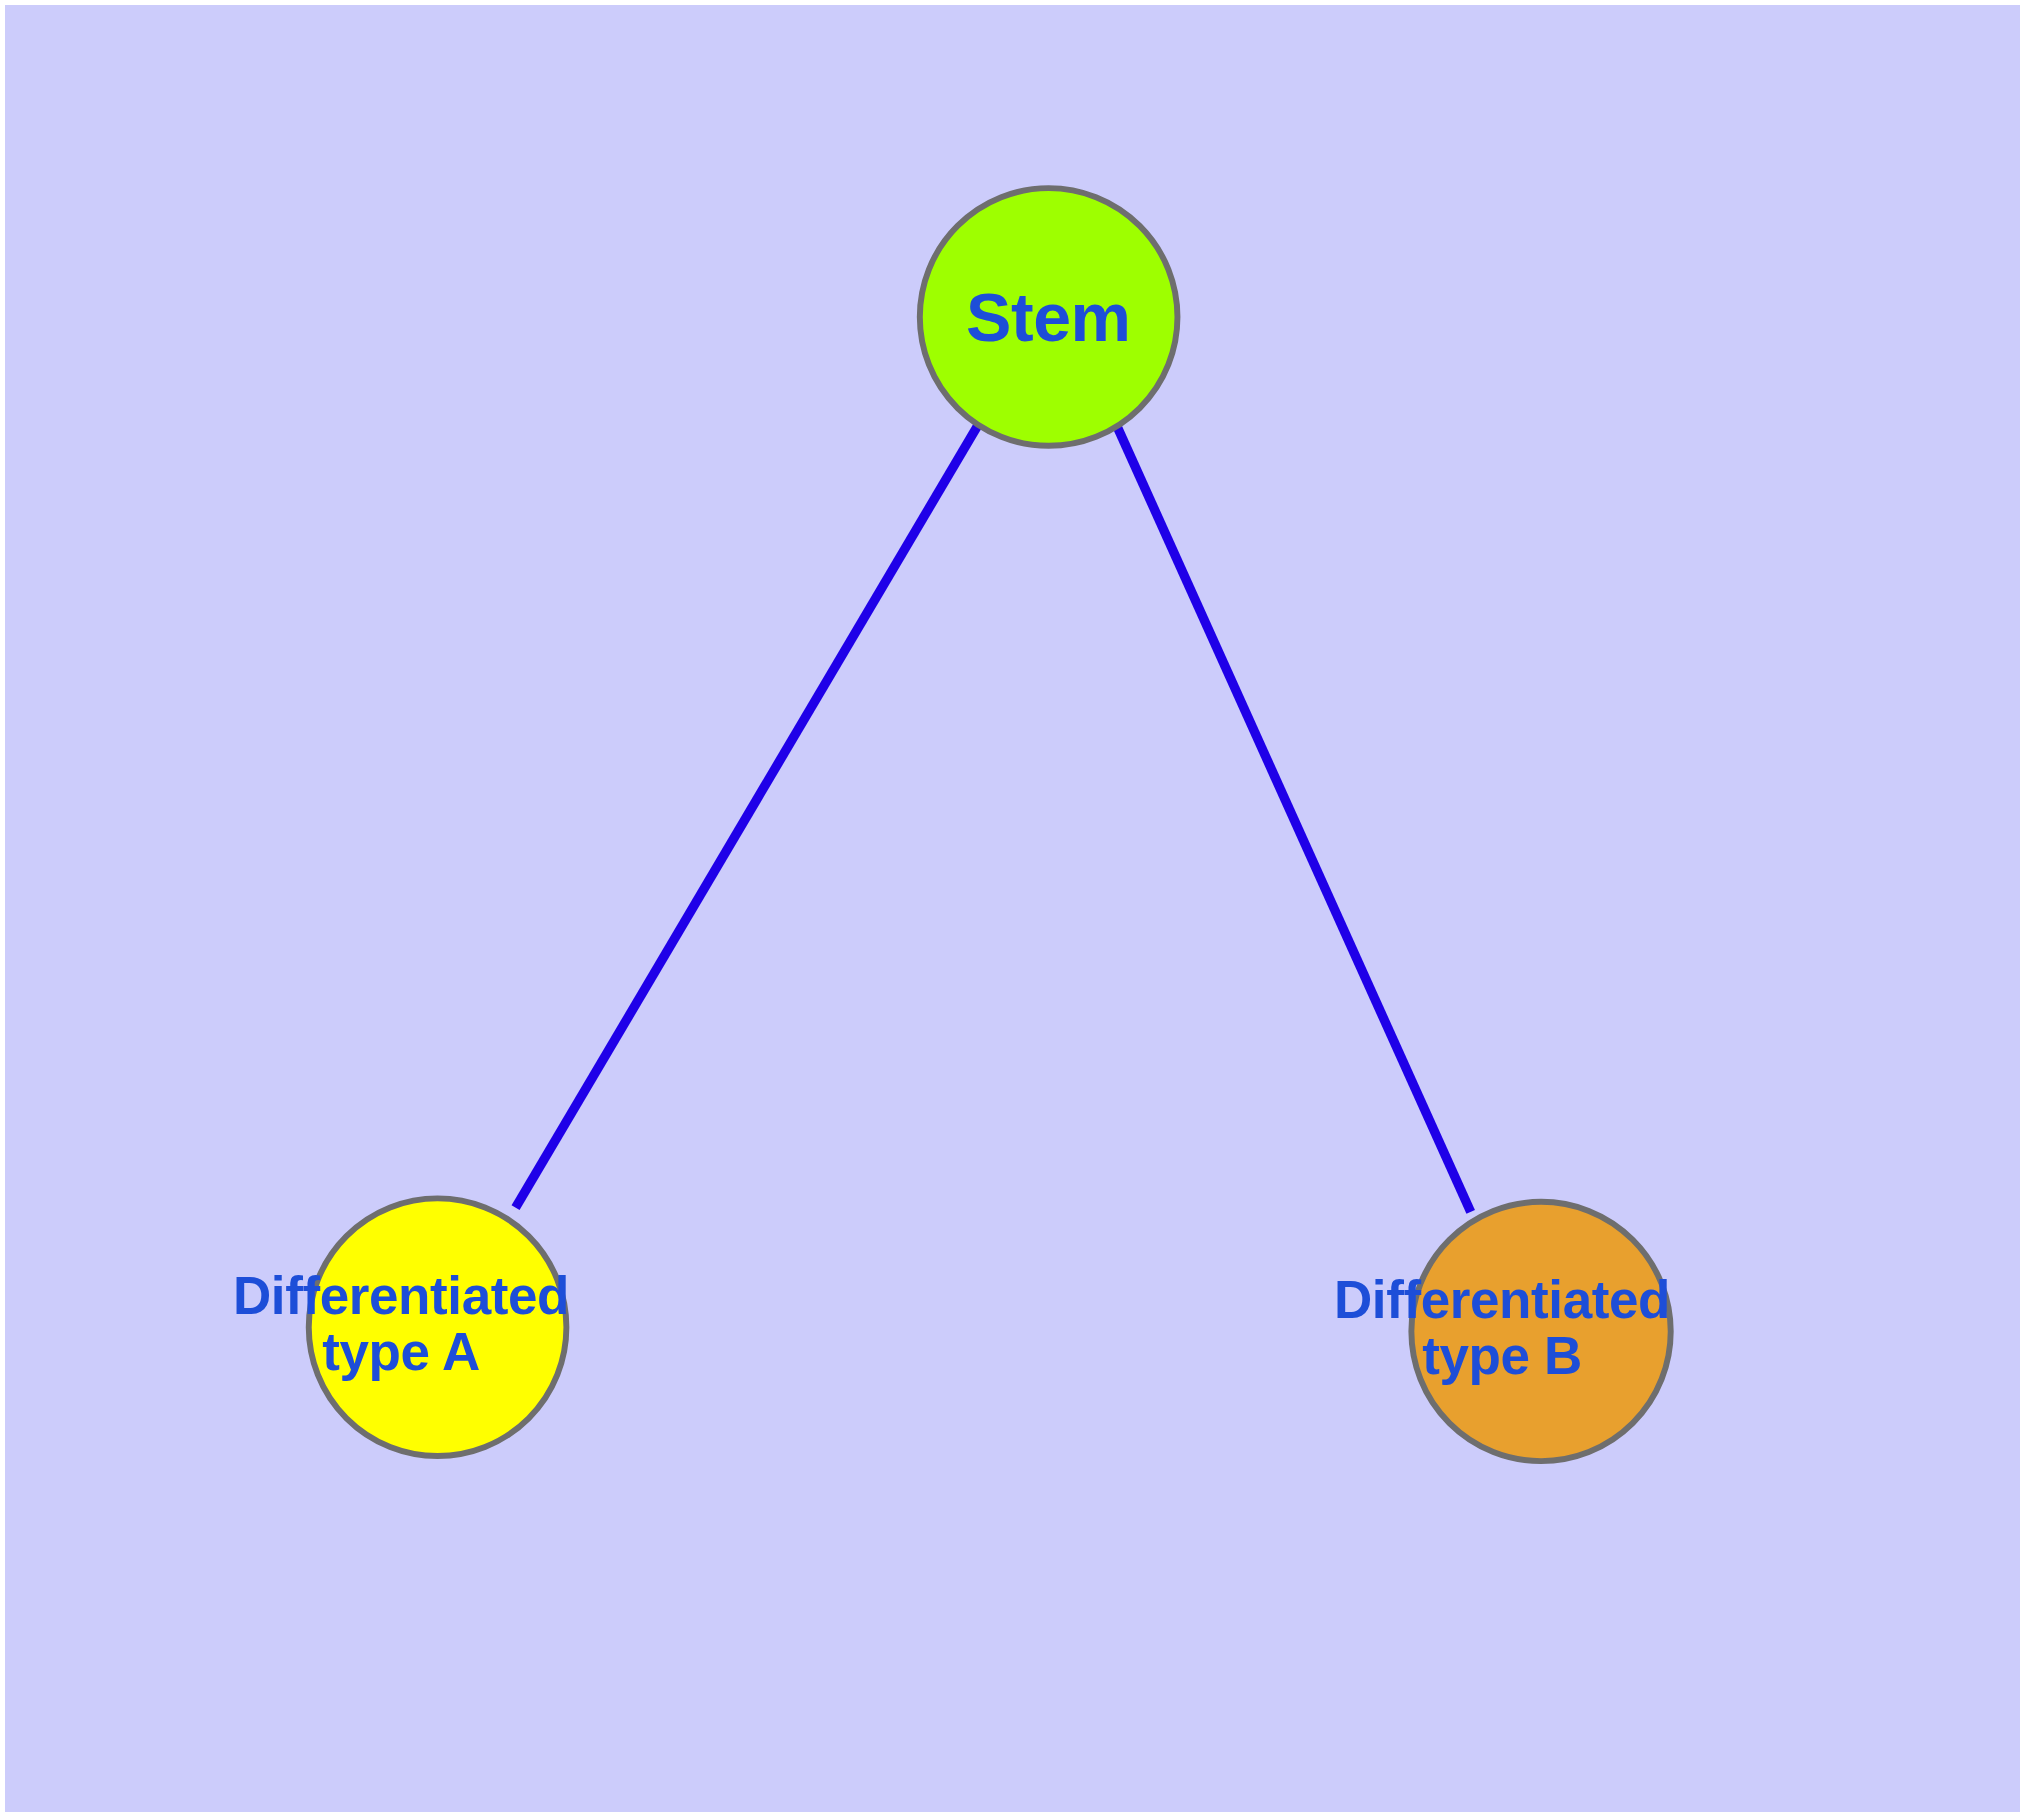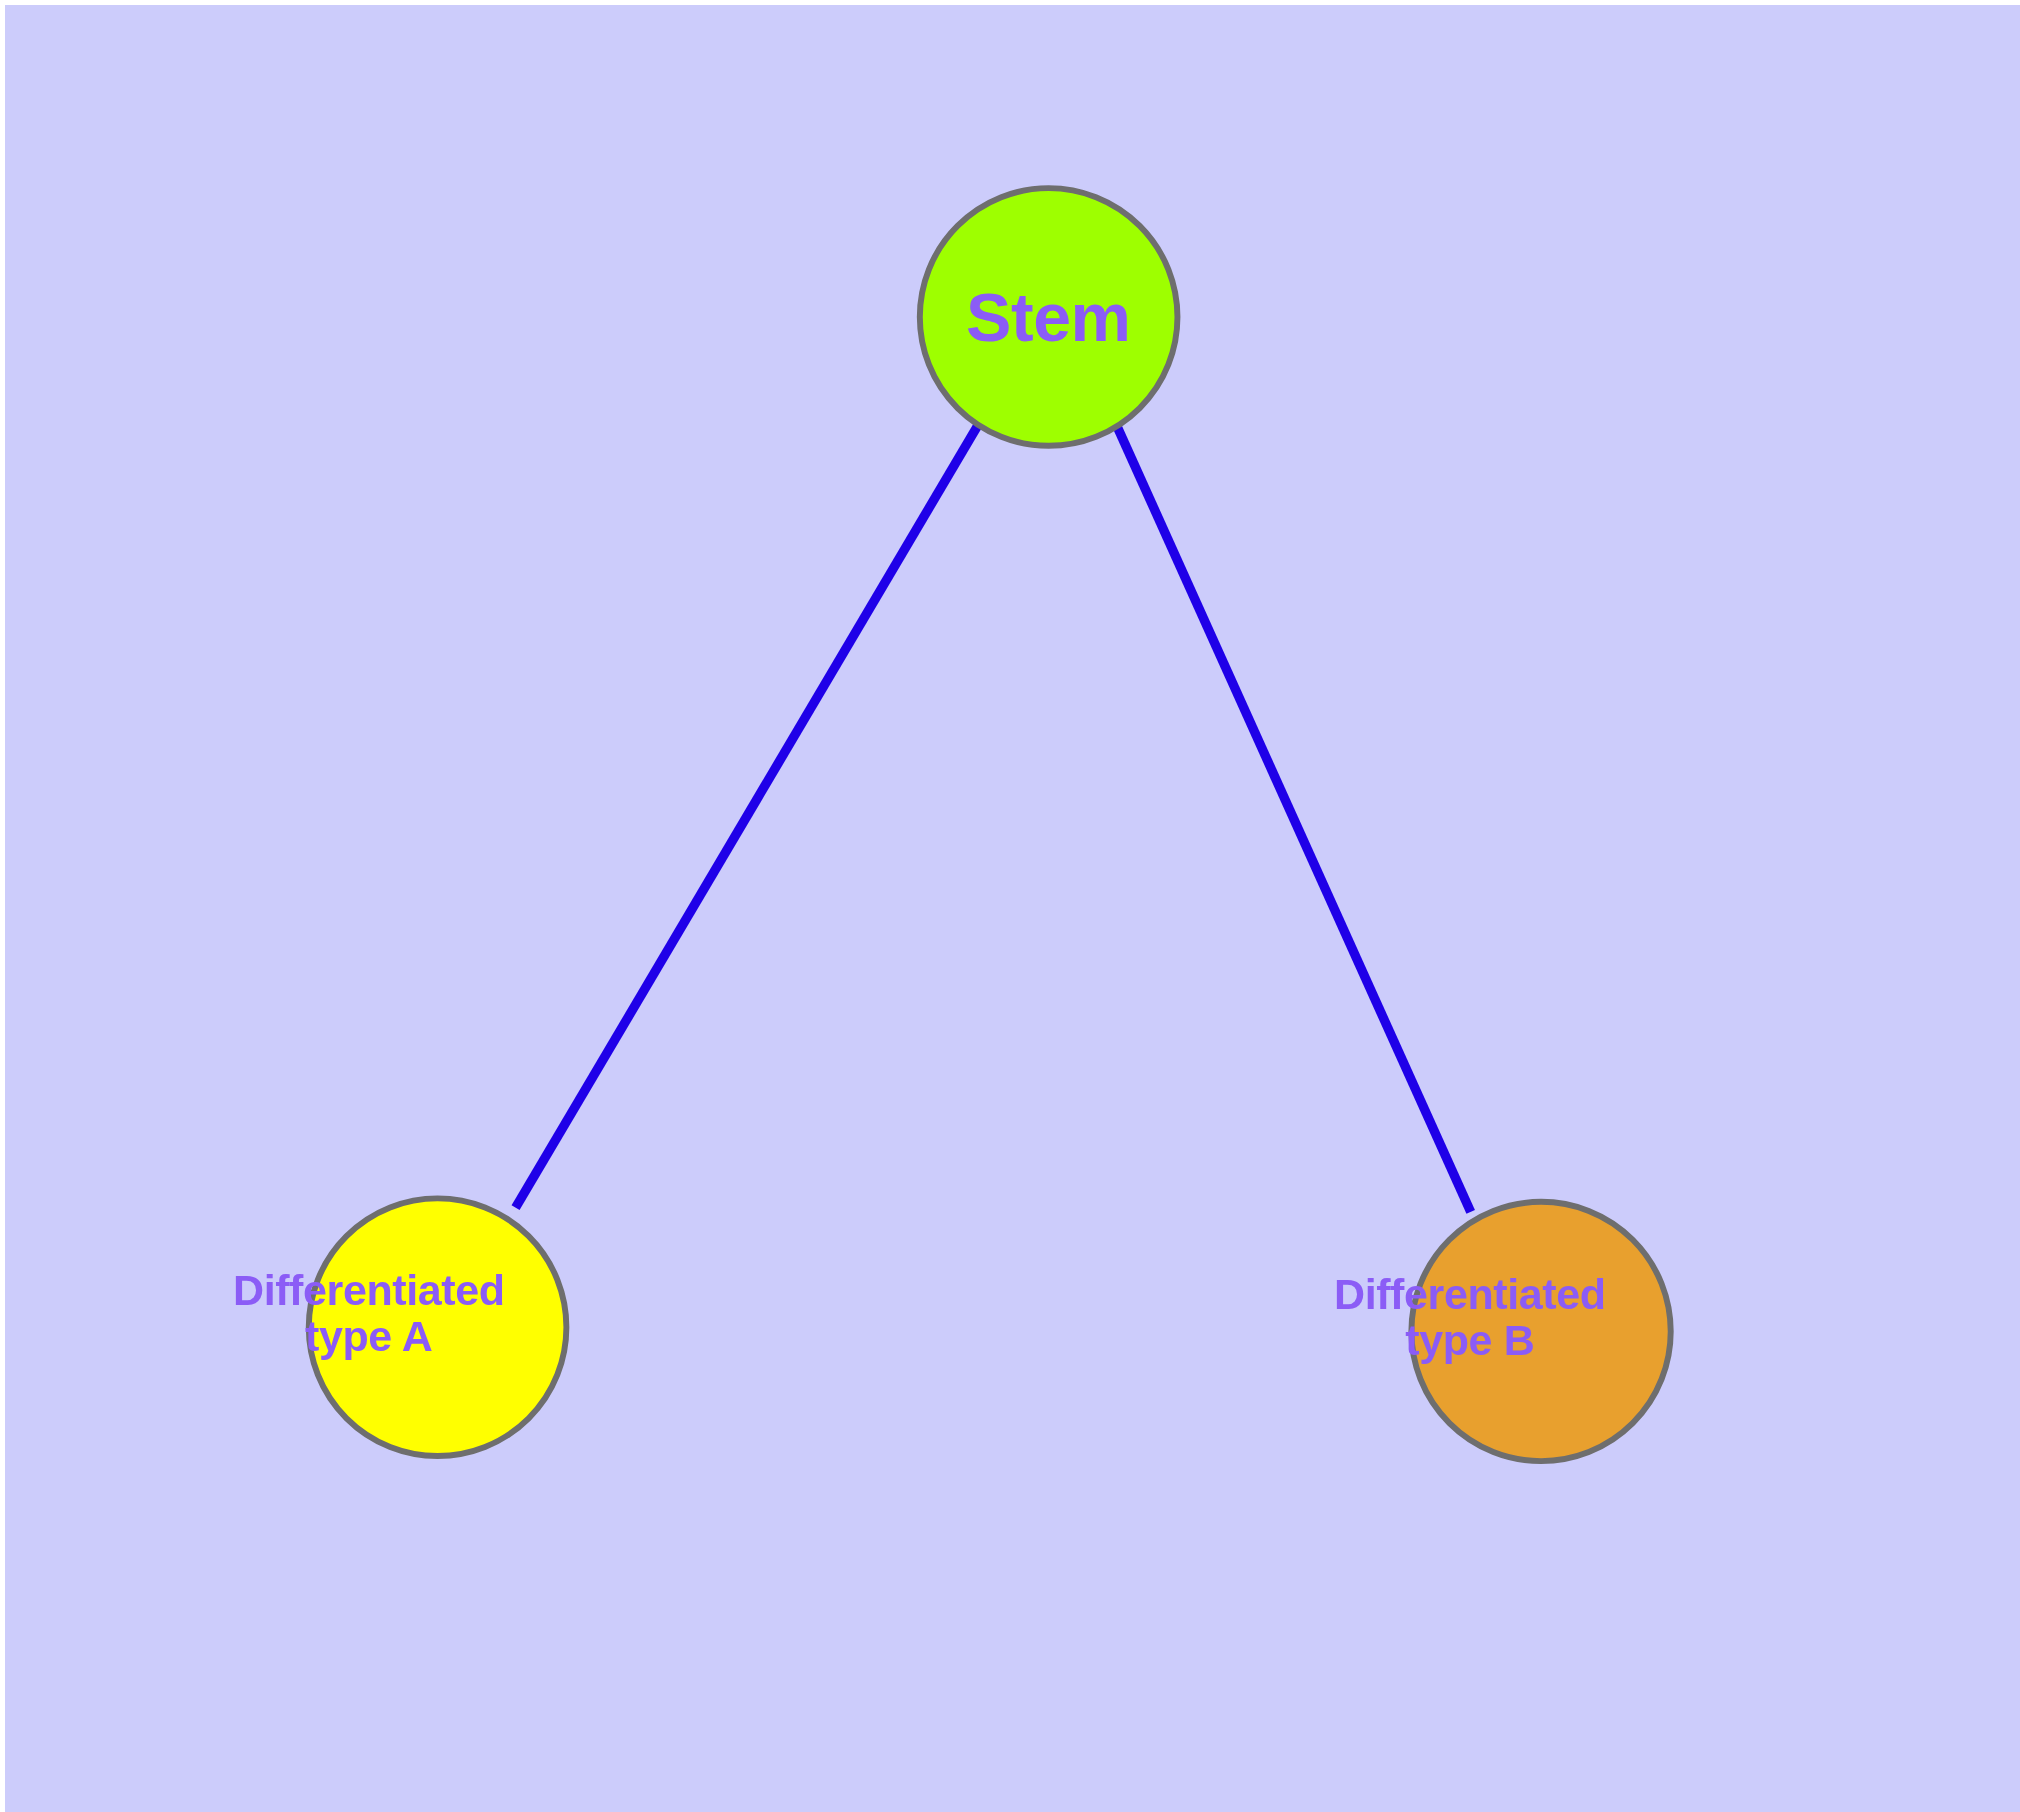--- a/index.html
+++ b/index.html
@@ -32,31 +32,31 @@
     position: absolute;
     left: 0;
     top: 0;
     width: 2021px;
     height: 1812px;
   }
   .node-label {
     position: absolute;
     text-align: center;
     font-weight: bold;
-    color: #8b5cf6;
+    color: #1d4ed8;
     line-height: 1.06;
     white-space: pre;
     letter-spacing: -0.4px;
     pointer-events: none;
   }
   .node-label.stem {
     font-size: 68px;
   }
   .node-label.leaf {
-    font-size: 43px;
+    font-size: 53px;
   }
 </style>
 </head>
 <body>
 
 <div id="canvas">
 
   <div id="plot-bg"></div>
 
   <svg id="graph-svg" viewBox="0 0 2384 2138" xmlns="http://www.w3.org/2000/svg">

